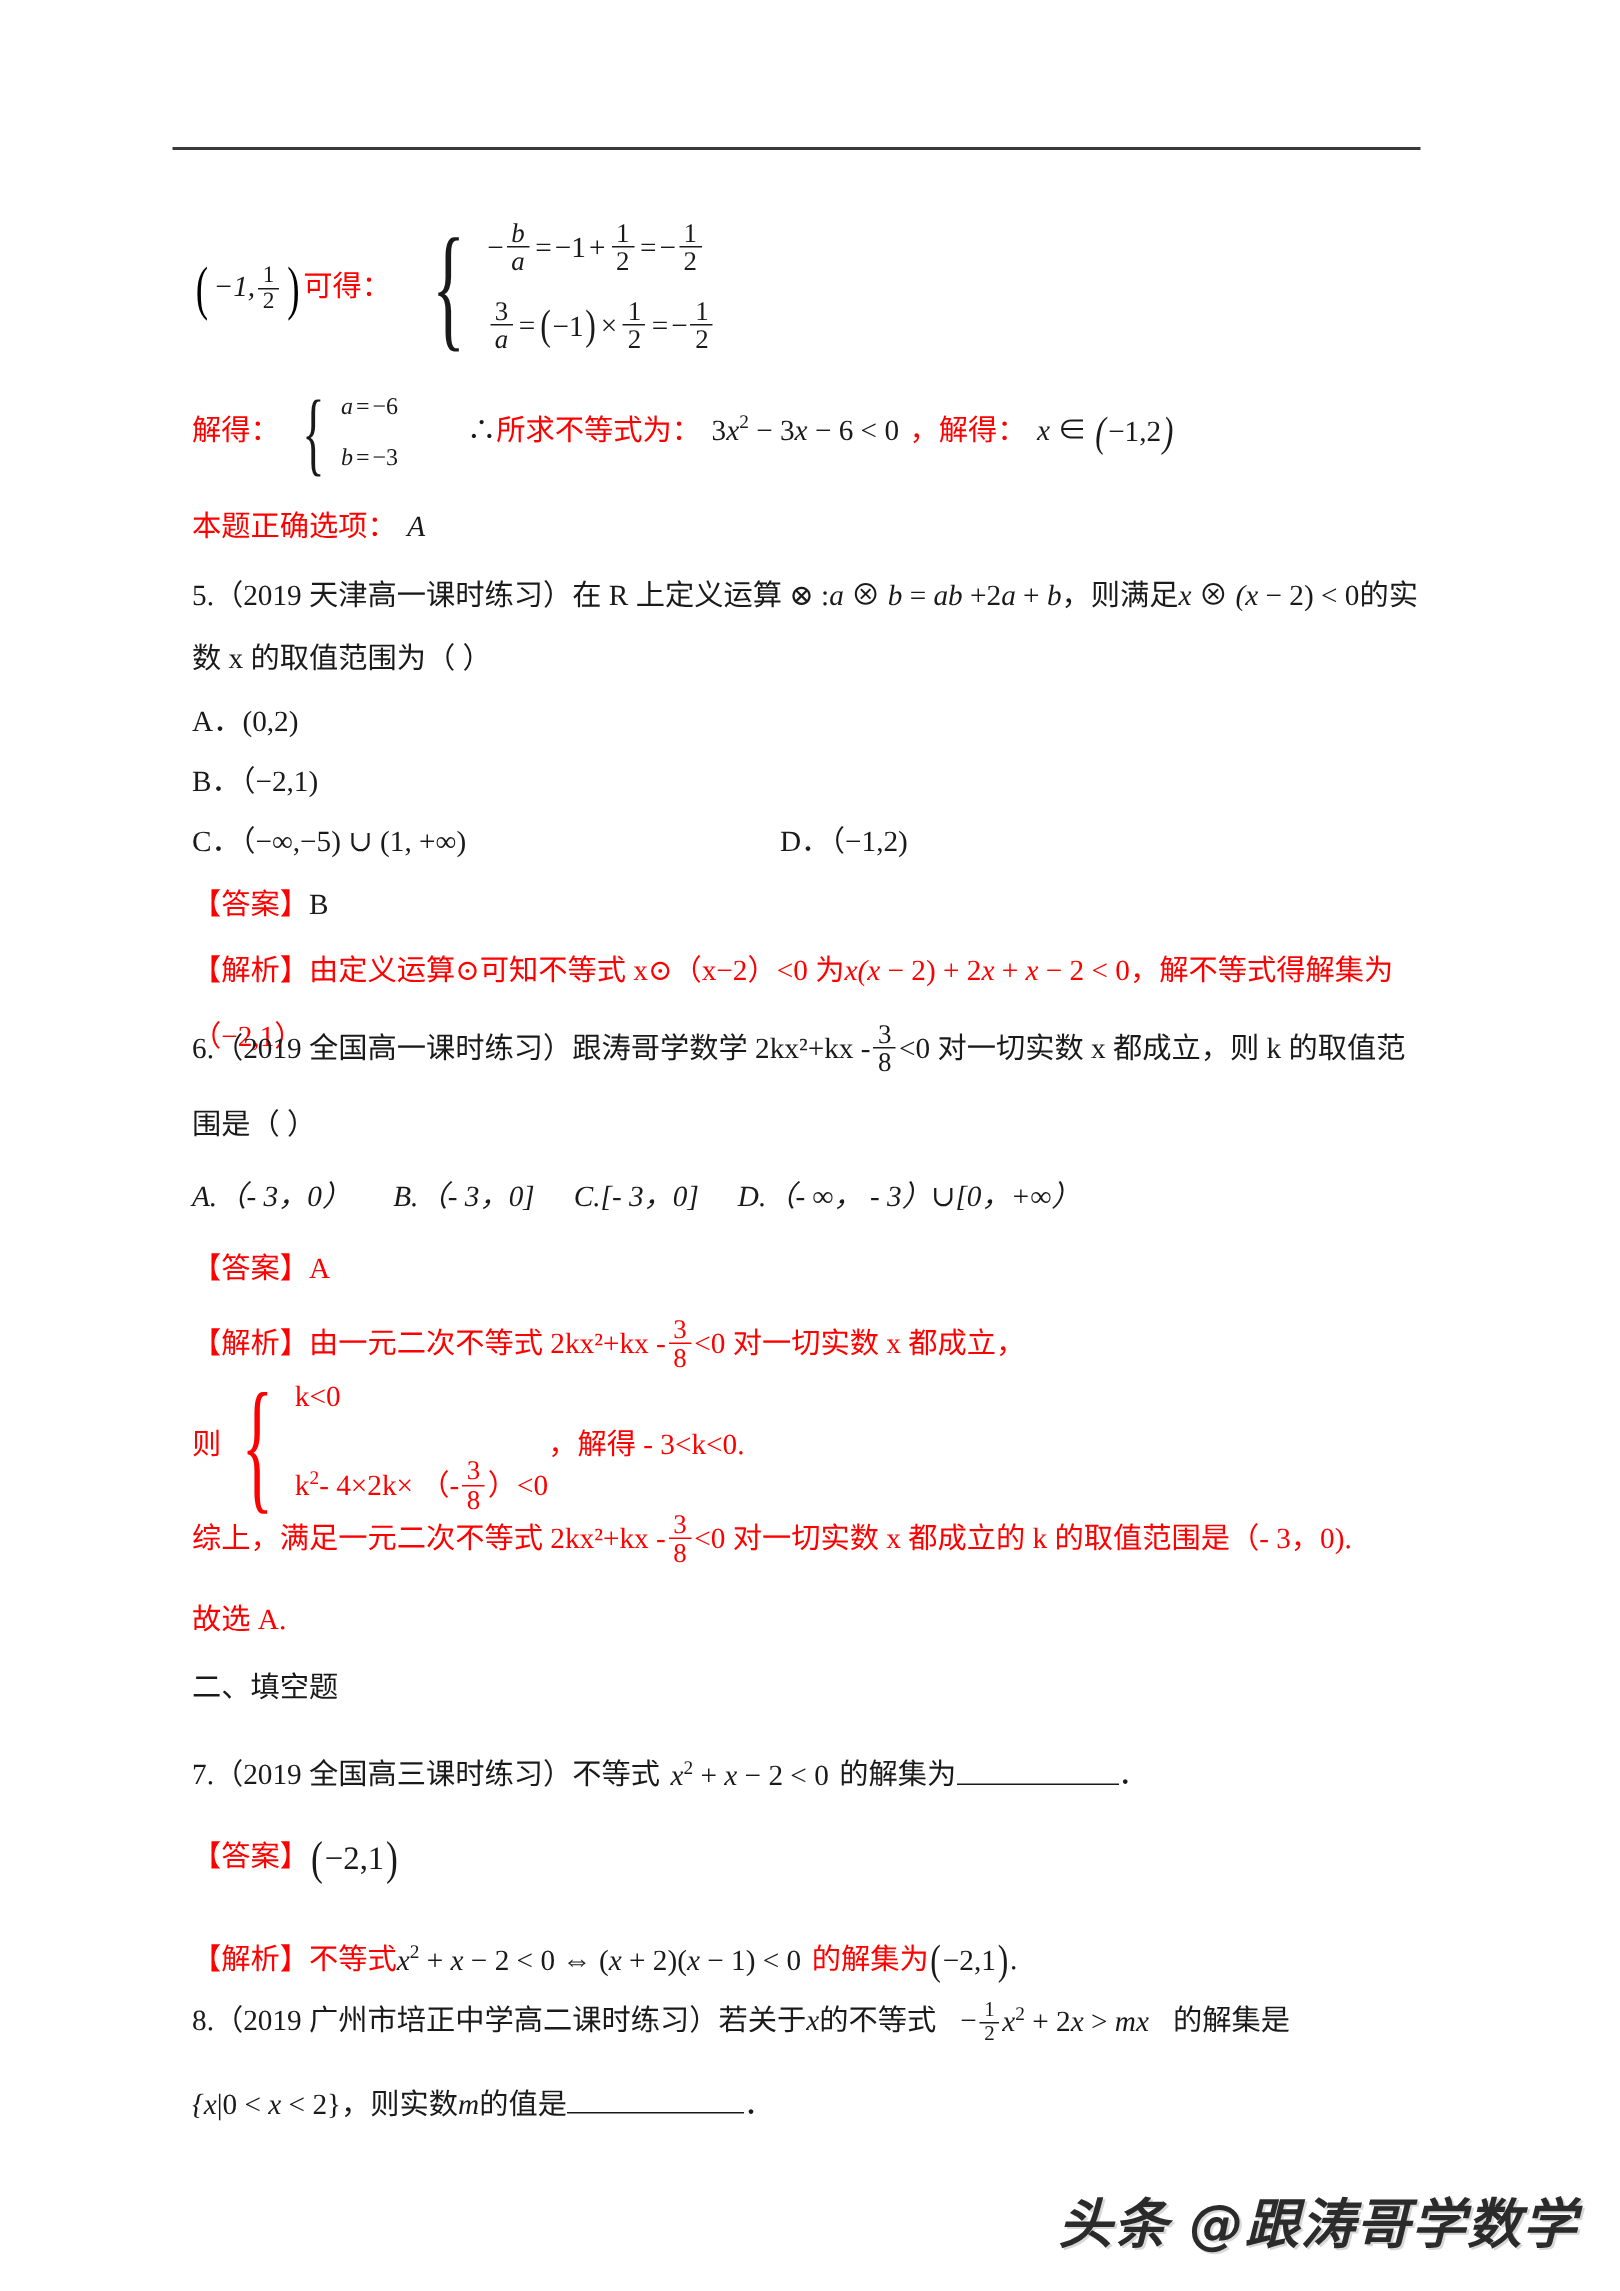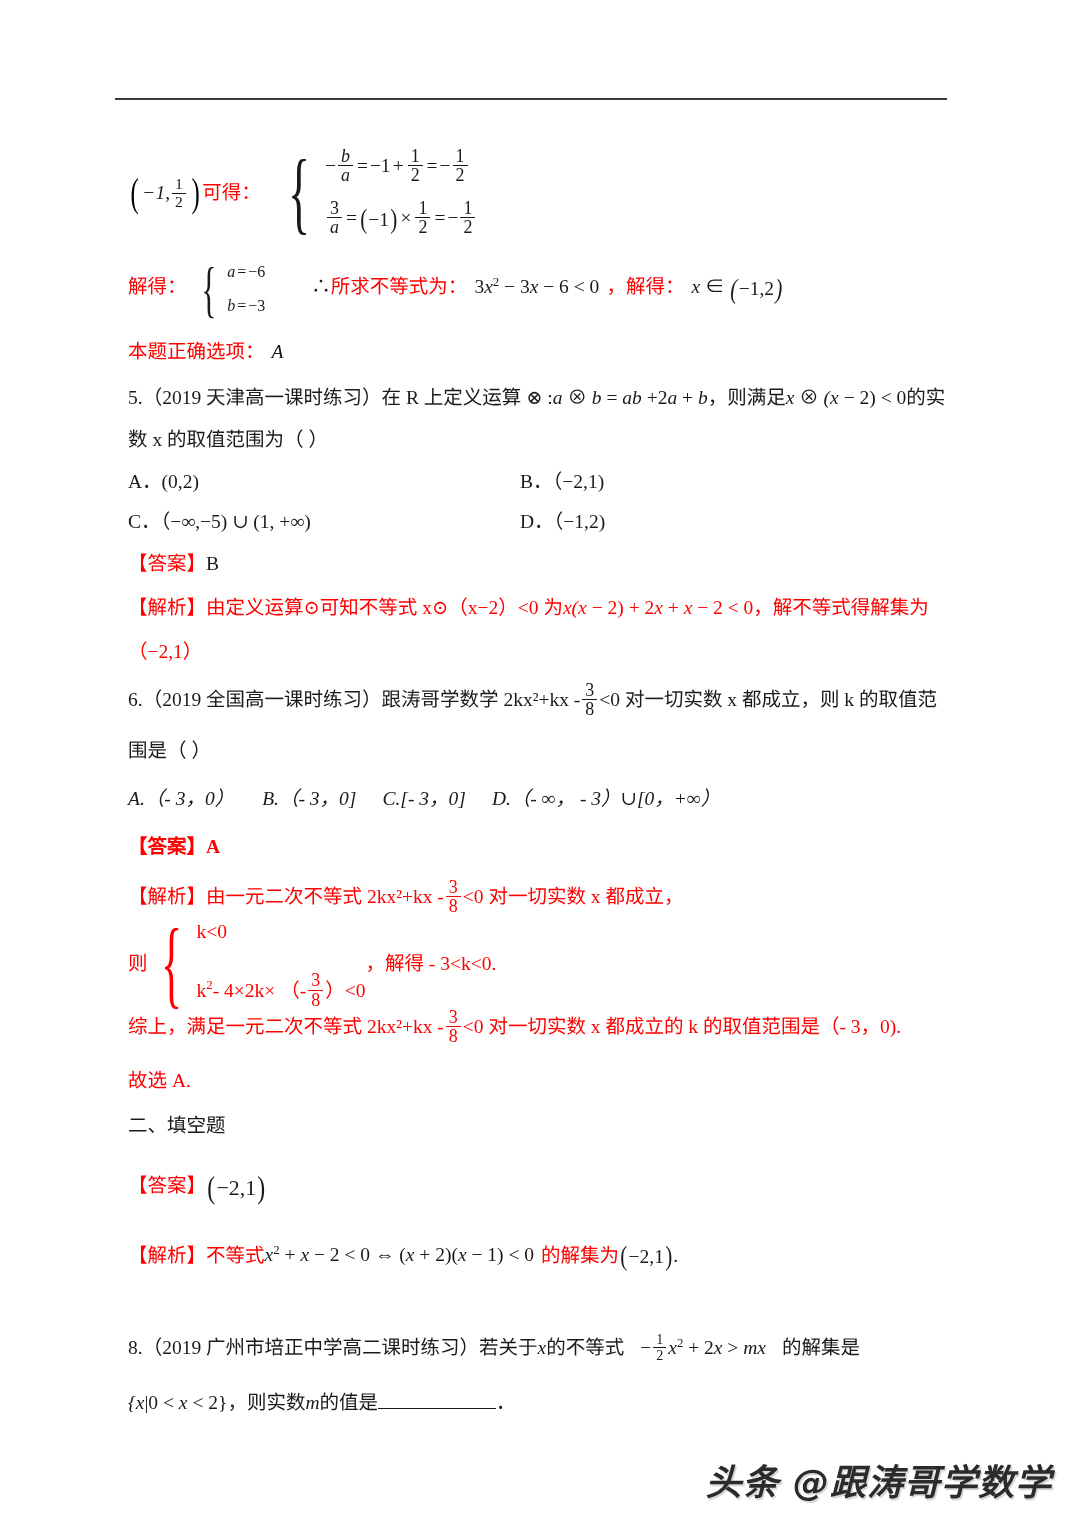--- a/index.html
+++ b/index.html
@@ -193,21 +193,21 @@
       </div>
     </div>
 
     <div class="abs" style="left:0; top:378px; width:830px;">
       <div class="line" style="line-height:40px;">
         <span class="blk">5.</span><span class="blk">（2019 天津高一课时练习）</span><span class="blk">在 R 上定义运算 ⊗ :</span><span class="blk mi">a <span class="mn">⊗</span> b <span class="mn">=</span> ab <span class="mn">+2</span>a <span class="mn">+</span> b</span><span class="blk">，则满足</span><span class="blk mi">x <span class="mn">⊗</span> (x <span class="mn">− 2) &lt; 0</span></span><span class="blk">的实</span>
       </div>
       <div class="line" style="line-height:44px;">
         <span class="blk">数 x 的取值范围为（    ）</span>
       </div>
-      <div class="opt-row" style="line-height:44px;">
+      <div class="opt-row" style="line-height:44px;flex-direction:column;">
         <div class="c1 line">
           <span class="blk">A．</span><span class="blk">(0,2)</span>
         </div>
         <div class="line">
           <span class="blk">B．</span><span class="blk">（−2,1)</span>
         </div>
       </div>
       <div class="opt-row" style="line-height:44px;">
         <div class="c1 line">
           <span class="blk">C．</span><span class="blk">（−∞,−5) ∪ (1, +∞)</span>
@@ -230,21 +230,21 @@
     <div class="abs" style="left:0; top:672px; width:830px;">
       <div class="line" style="line-height:55px;">
         <span class="blk">6.</span><span class="blk">（2019 全国高一课时练习）</span><span class="blk">跟涛哥学数学 2kx²+kx -</span><span class="frac blk"><span class="num">3</span><span class="den">8</span></span><span class="blk">&lt;0 对一切实数 x 都成立，则 k 的取值范</span>
       </div>
       <div class="line" style="line-height:48px;">
         <span class="blk">围是（ ）</span>
       </div>
       <div class="line" style="line-height:48px;font-style:italic;">
         <span class="blk"><span>A.</span><span>（- 3，0）</span></span><span style="display:inline-block;width:28px;"></span><span class="blk"><span>B.</span><span>（- 3，0]</span></span><span style="display:inline-block;width:26px;"></span><span class="blk"><span>C.</span><span>[- 3，0]</span></span><span style="display:inline-block;width:26px;"></span><span class="blk"><span>D.</span><span>（- ∞， - 3）∪[0，+∞）</span></span>
       </div>
-      <div class="line" style="line-height:48px;font-weight:bold;">
+      <div class="line" style="line-height:48px;">
         <span class="red">【答案】</span><span class="red">A</span>
       </div>
       <div class="line" style="line-height:52px;">
         <span class="red">【解析】</span><span class="red">由一元二次不等式 2kx²+kx -</span><span class="frac red"><span class="num">3</span><span class="den">8</span></span><span class="red">&lt;0 对一切实数 x 都成立，</span>
       </div>
     </div>
 
     <div class="abs" style="left:0; top:908px; width:830px;">
       <div class="line">
         <span class="red" style="vertical-align:middle;">则</span><span class="system" style="vertical-align:middle;">
@@ -266,20 +266,23 @@
       </div>
     </div>
 
     <div class="abs" style="left:0; top:1106px; width:830px;">
       <div class="line">
         <span class="blk">二、填空题</span>
       </div>
     </div>
 
     <div class="abs" style="left:0; top:1155px; width:830px;">
+      <div class="line" style="line-height:46px;">
+        <span class="blk">7.</span><span class="blk">（2019 全国高三课时练习）</span><span class="blk">不等式</span><span class="sp"></span><span class="blk mi">x<span class="supn">2</span> <span class="mn">+</span> x <span class="mn">− 2 &lt; 0</span></span><span class="sp"></span><span class="blk">的解集为</span><span class="blank b1"></span><span class="blk">．</span>
+      </div>
       <div class="line" style="line-height:62px;">
         <span class="red">【答案】</span><span class="bigparen paren-lite blk" style="font-size:1.12em;">
             <span class="pl">(</span>
             <span class="mn">−2,1</span>
             <span class="pr">)</span>
           </span>
       </div>
       <div class="line" style="line-height:62px;">
         <span class="red">【解析】</span><span class="red">不等式</span><span class="blk mi">x<span class="supn">2</span> <span class="mn">+</span> x <span class="mn">− 2 &lt; 0 ⇔ (</span>x <span class="mn">+ 2)(</span>x <span class="mn">− 1) &lt; 0</span></span><span class="sp"></span><span class="red">的解集为</span><span class="bigparen paren-lite blk">
             <span class="pl">(</span>

